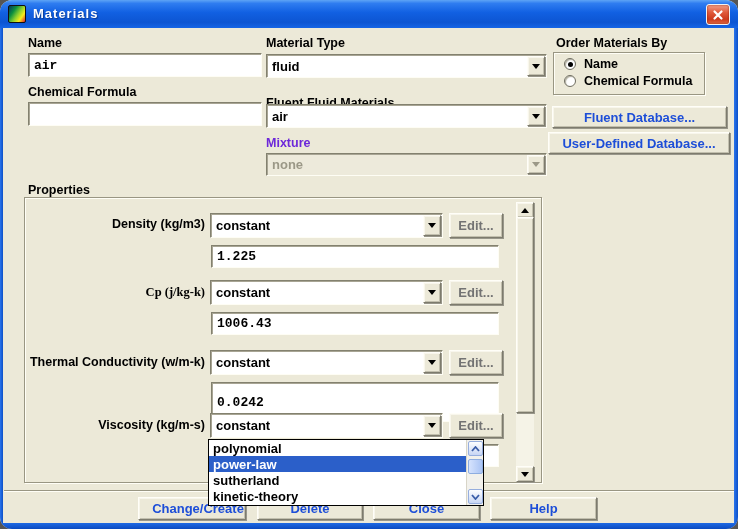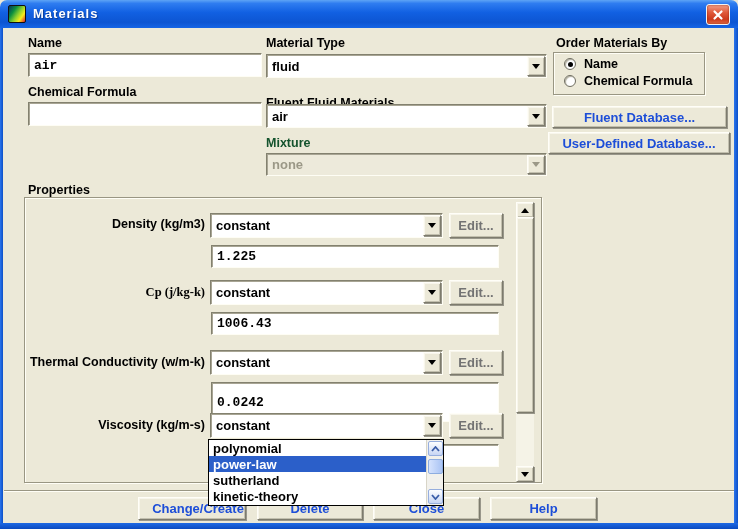--- a/index.html
+++ b/index.html
@@ -1,20 +1,21 @@
 <!DOCTYPE html>
 <html><head>
 <meta charset="utf-8">
 <style>
   * { margin:0; padding:0; box-sizing:border-box; cursor:default; }
   html,body { background:#555; }
   .window {
     position:relative; width:738px; height:529px;
     background:#ECE9D8; overflow:hidden;
     font-family:"Liberation Sans", sans-serif;
+    border-radius:12px;
   }
   
   .titlebar {
     position:absolute; left:0; top:0; width:738px; height:28px;
     background:linear-gradient(180deg,#5ea4f5 0%,#2f7df0 12%,#1160e2 45%,#0d55d2 80%,#1665e6 100%);
     border-radius:7px 7px 0 0;
     display:flex; align-items:center;
   }
   .app-icon {
     position:absolute; left:8px; top:5px; width:18px; height:18px;
@@ -33,21 +34,21 @@
     display:flex; align-items:center; justify-content:center;
     box-shadow:inset 0 0 2px #8c1c00;
   }
   .border-strip { position:absolute; background:linear-gradient(90deg,#2a74ec,#0c50c8); }
   .b-left   { left:0; top:28px; width:3px;  height:501px; }
   .b-right  { right:0; top:28px; width:4px; height:501px; }
   .b-bottom { left:0; top:523px; width:738px; height:6px; background:linear-gradient(180deg,#1e69e4,#0a4ac0); }
 
   
   .lbl { position:absolute; font-weight:bold; font-size:12.5px; color:#000; white-space:nowrap; }
-  .lbl.gray { color:#14532d; }
+  .lbl.gray { color:#6d28d9; }
   .sunken {
     background:#fff; border:1px solid;
     border-color:#83816f #fefdf4 #fefdf4 #83816f;
     box-shadow:inset 1px 1px 0 #a8a594;
   }
   .raised {
     background:#ECE9D8; border:1px solid;
     border-color:#fffef8 #7d7b6d #7d7b6d #fffef8;
     box-shadow:inset 1px 1px 0 #f8f6ec, inset -1px -1px 0 #c2bfae, 1px 1px 0 #98968a;
   }
@@ -90,21 +91,21 @@
   .hsep {
     position:absolute; left:4px; top:490px; width:730px; height:2px;
     border-top:1px solid #999683; border-bottom:1px solid #fffef6;
   }
   
   .vscroll { position:absolute; left:516px; top:202px; width:18px; height:280px; background:#f5f3e7; }
   .sb-btn { position:absolute; left:0; width:18px; height:16px; display:flex; align-items:center; justify-content:center; }
   .sb-thumb { position:absolute; left:0; top:15px; width:18px; height:196px; }
   
   .vlist {
-    position:absolute; left:208px; top:439px; width:236px; height:67px;
+    position:absolute; left:208px; top:439px; width:276px; height:67px;
     background:#fff; border:1px solid #000; z-index:20;
   }
   .vitem {
     height:16px; margin-right:17px; padding-left:4px;
     display:flex; align-items:center;
     font-weight:bold; font-size:13px; color:#000; white-space:nowrap; overflow:hidden;
   }
   .vitem.sel { background:#2B5FC9; color:#fff; }
   .xp-scroll { position:absolute; right:0; top:0; bottom:0; width:17px; background:#f2f1ec; border-left:1px solid #d8d5c8; }
   .xp-btn {

